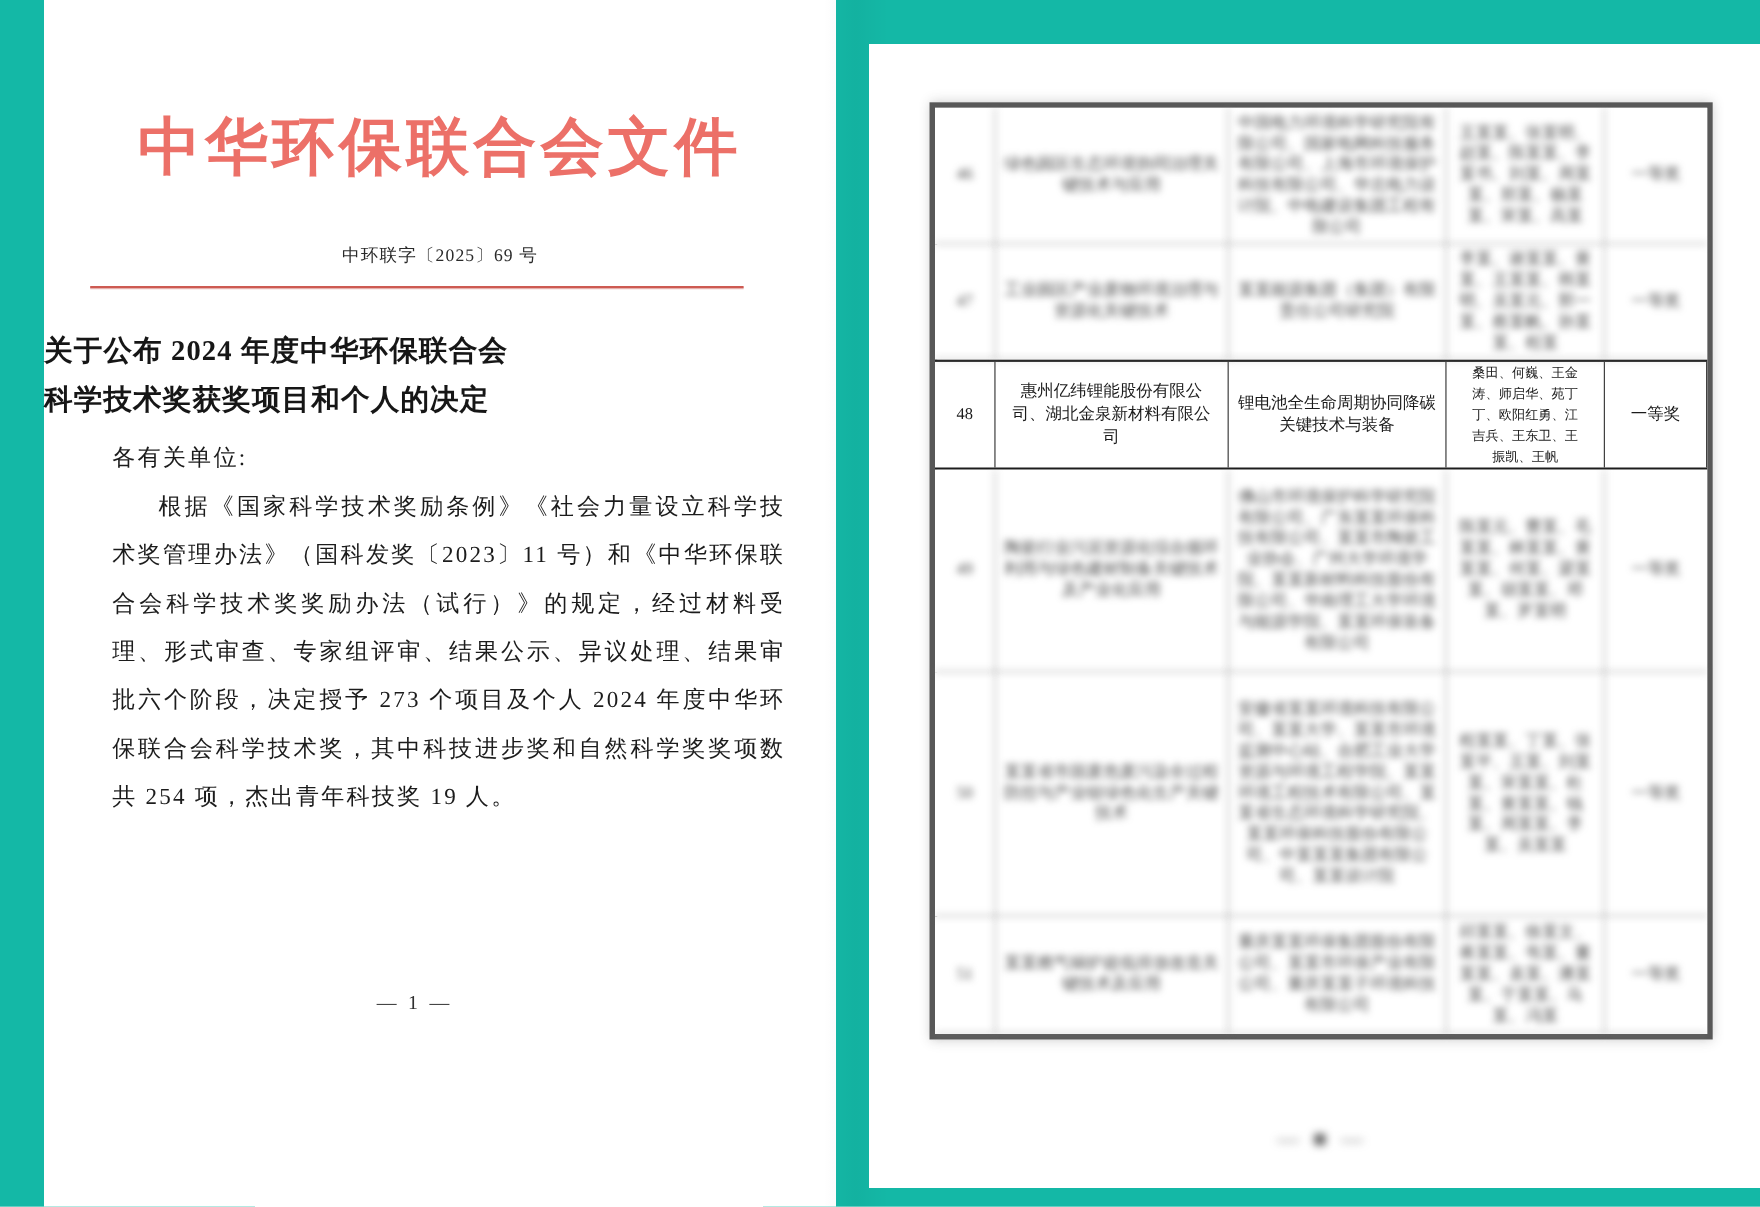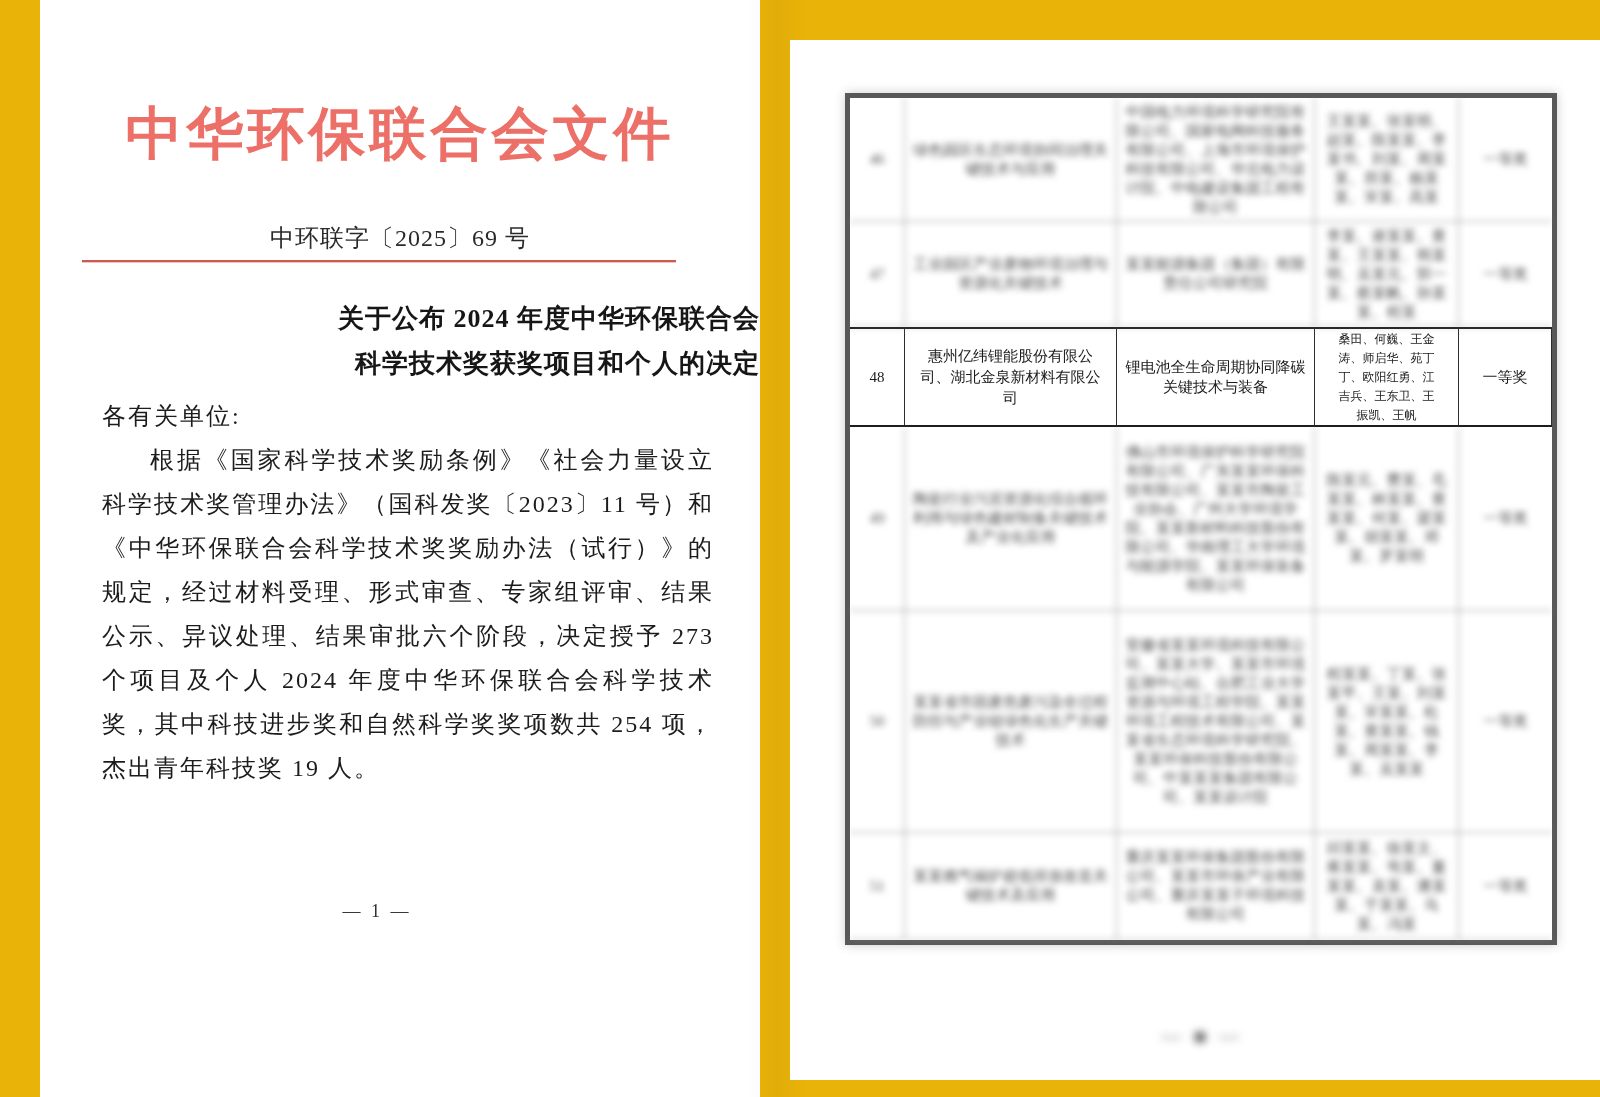--- a/index.html
+++ b/index.html
@@ -1,43 +1,43 @@
 <!DOCTYPE html>
 <html><head>
 <meta charset="utf-8">
 <style>
   html,body{margin:0;padding:0;}
   body{
     width:1600px;height:1097px;overflow:hidden;background:#ffffff;
     font-family:"Liberation Serif","DejaVu Serif",serif;
     -webkit-font-smoothing:antialiased;
   }
-  .canvas{position:relative;width:1600px;height:1097px;background:#eab308;}
+  .canvas{position:relative;width:1600px;height:1097px;background:#14b8a6;}
 
   
   .page-left{position:absolute;left:40px;top:0;width:720px;height:1097px;background:#ffffff;}
   .red-header{
     position:absolute;top:96px;left:0;width:720px;text-align:center;
     font-size:57px;font-weight:bold;letter-spacing:4px;color:#ec7068;
   }
   .doc-number{
     position:absolute;top:222px;left:0;width:720px;text-align:center;
-    font-size:24px;color:#2a2a2a;letter-spacing:1px;
+    font-size:16px;color:#2a2a2a;letter-spacing:1px;
   }
   .red-rule{
     position:absolute;top:260px;left:42px;width:594px;height:2px;
     background:#cd5a52;box-shadow:0 1px 0 rgba(205,90,82,.35);
   }
   .doc-title{
-    position:absolute;top:296px;left:0;width:720px;text-align:right;
+    position:absolute;top:296px;left:0;width:720px;text-align:left;
     font-size:26px;font-weight:bold;color:#161616;line-height:45px;letter-spacing:1px;
   }
   .body-text{
     position:absolute;top:394px;left:62px;width:612px;
-    font-size:24px;color:#1c1c1c;line-height:44px;letter-spacing:2px;
+    font-size:21px;color:#1c1c1c;line-height:44px;letter-spacing:2px;
     text-align:justify;
   }
   .body-text p{margin:0;}
   .body-text p.para{text-indent:2em;}
   .page-num-left{
     position:absolute;top:901px;left:257px;width:160px;text-align:center;
     font-size:18px;color:#2f2f2f;letter-spacing:3px;
   }
 
   

